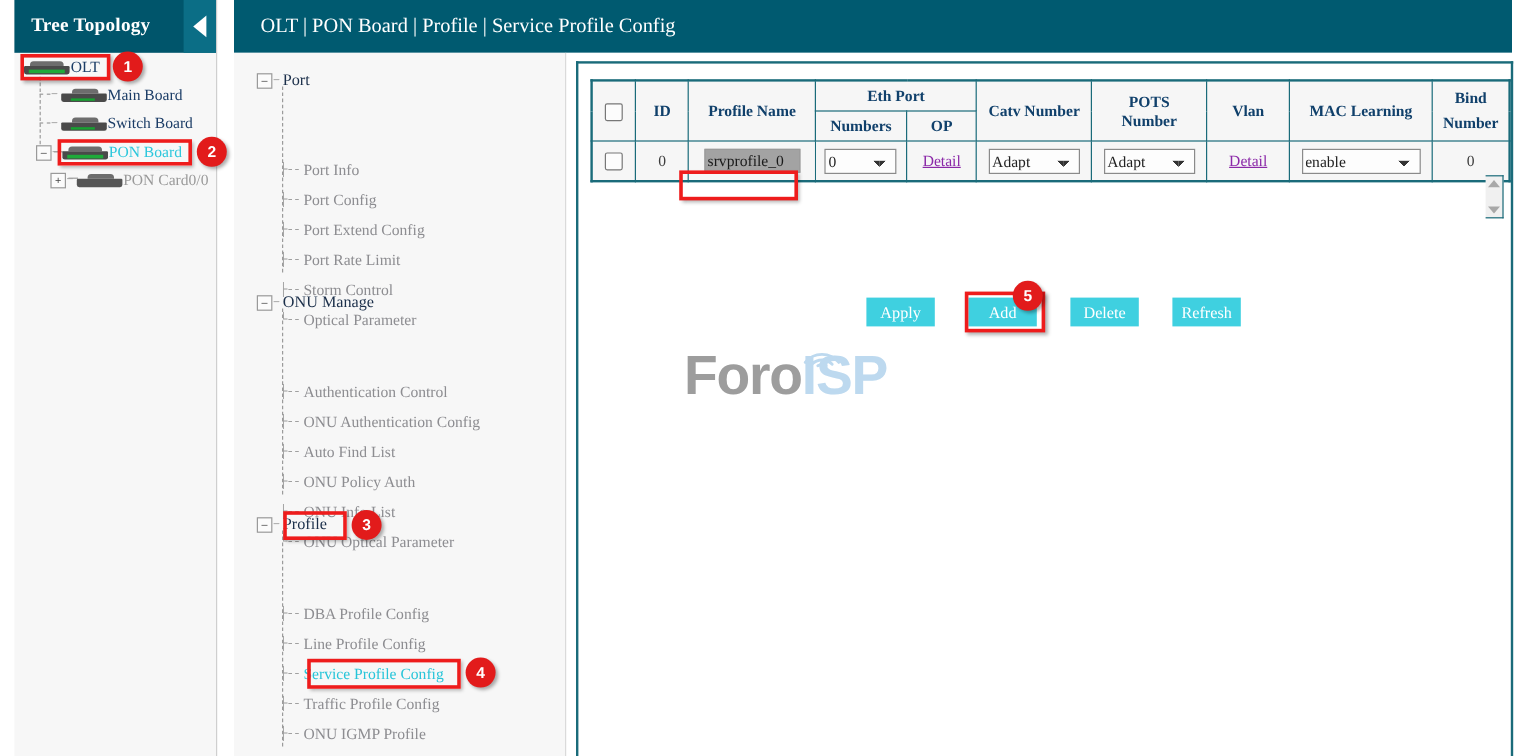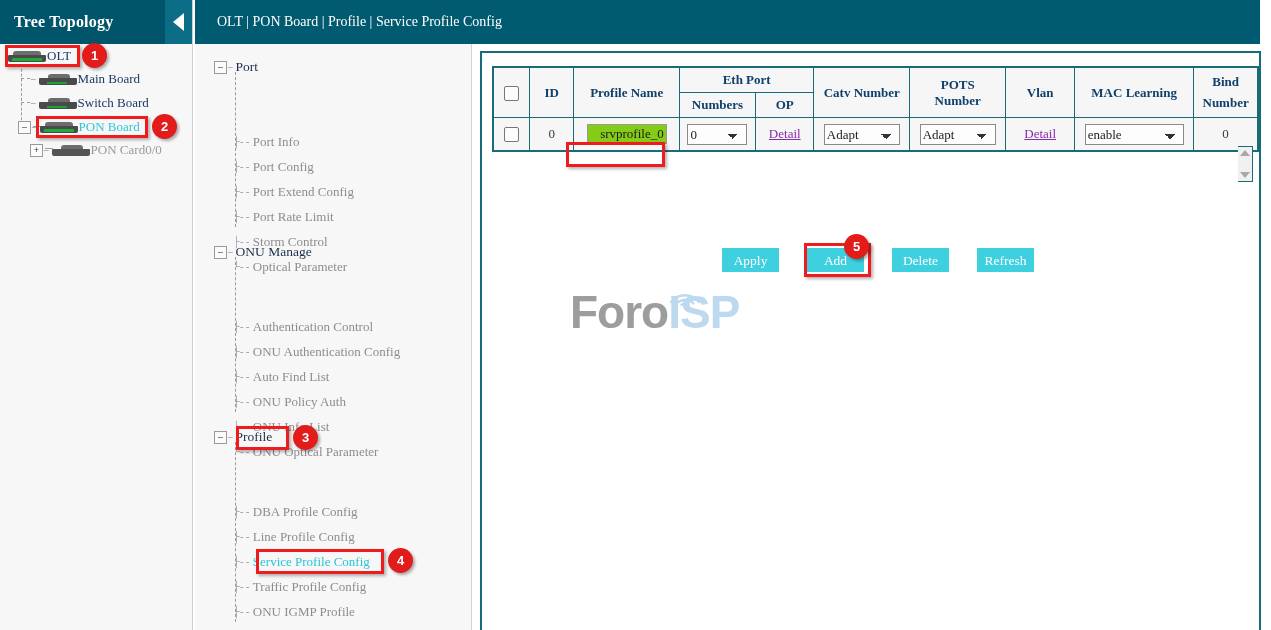--- a/index.html
+++ b/index.html
@@ -5,21 +5,21 @@
   html,body{margin:0;padding:0;}
   body{
     width:1271px;height:630px;overflow:hidden;
     background:#ffffff;
     font-family:"Liberation Serif", serif;
     font-size:13px;
     position:relative;
   }
   
   #tree-panel{
-    position:absolute;left:0;top:0;width:193px;height:630px;
+    position:absolute;left:12px;top:0;width:169px;height:630px;
     background:#f7f7f7;
     border-right:1px solid #cfcfcf;
     box-sizing:border-box;
   }
   #tree-header{
     height:44px;background:#00556b;
     display:flex;align-items:center;
     position:relative;
   }
   #tree-header .ttitle{
@@ -82,21 +82,21 @@
     font-size:13px;font-weight:bold;display:flex;align-items:center;justify-content:center;
     box-shadow:2px 2px 3px rgba(0,0,0,.32);
   }
 
   
   #topbar{
     position:absolute;left:195px;top:0;width:1065px;height:44px;
     background:#005a70;
   }
   #topbar .bc{
-    color:#ffffff;font-size:14px;line-height:44px;margin-left:22px;
+    color:#ffffff;font-size:17px;line-height:44px;margin-left:22px;
     font-family:"Liberation Serif",serif;
   }
 
   
   #navpanel{
     position:absolute;left:195px;top:44px;width:277px;height:586px;
     background:#f7f7f7;border-right:1px solid #d3d3d3;
     box-sizing:border-box;overflow:hidden;
   }
   .nav-group{position:absolute;display:flex;align-items:center;height:16px;}
@@ -164,22 +164,22 @@
     background-repeat:no-repeat;
     padding-right:22px;text-align:left;
     cursor:pointer;
   }
   .lnk{
     color:#8b29a8;text-decoration:underline;font-size:13px;cursor:pointer;
     font-family:"Liberation Serif",serif;
   }
   .txtin{
     font-family:"Liberation Serif",serif;font-size:13px;
-    border:1px solid #9a9a9a;background:#84cc16;color:#1a1a1a;
-    height:20px;width:80px;text-align:right;
+    border:1px solid #9a9a9a;background:#a3a3a3;color:#1a1a1a;
+    height:20px;width:80px;text-align:left;
     box-sizing:border-box;
   }
   
   #mini-scroll{
     position:absolute;width:15px;background:#f0f0f0;
     border:1px solid #1a6b7a;border-left:none;
     display:flex;flex-direction:column;align-items:center;justify-content:space-between;
     box-sizing:border-box;cursor:pointer;
   }
   #mini-scroll .ar{

